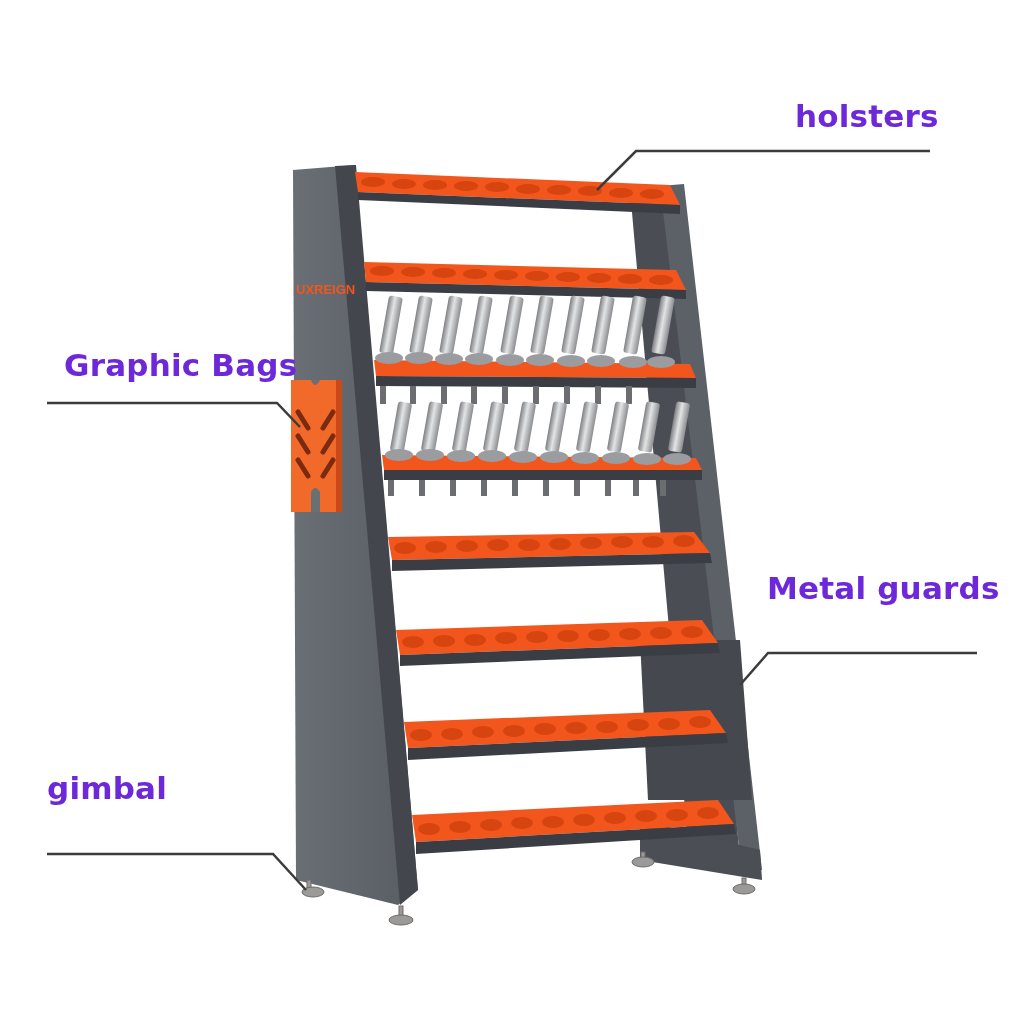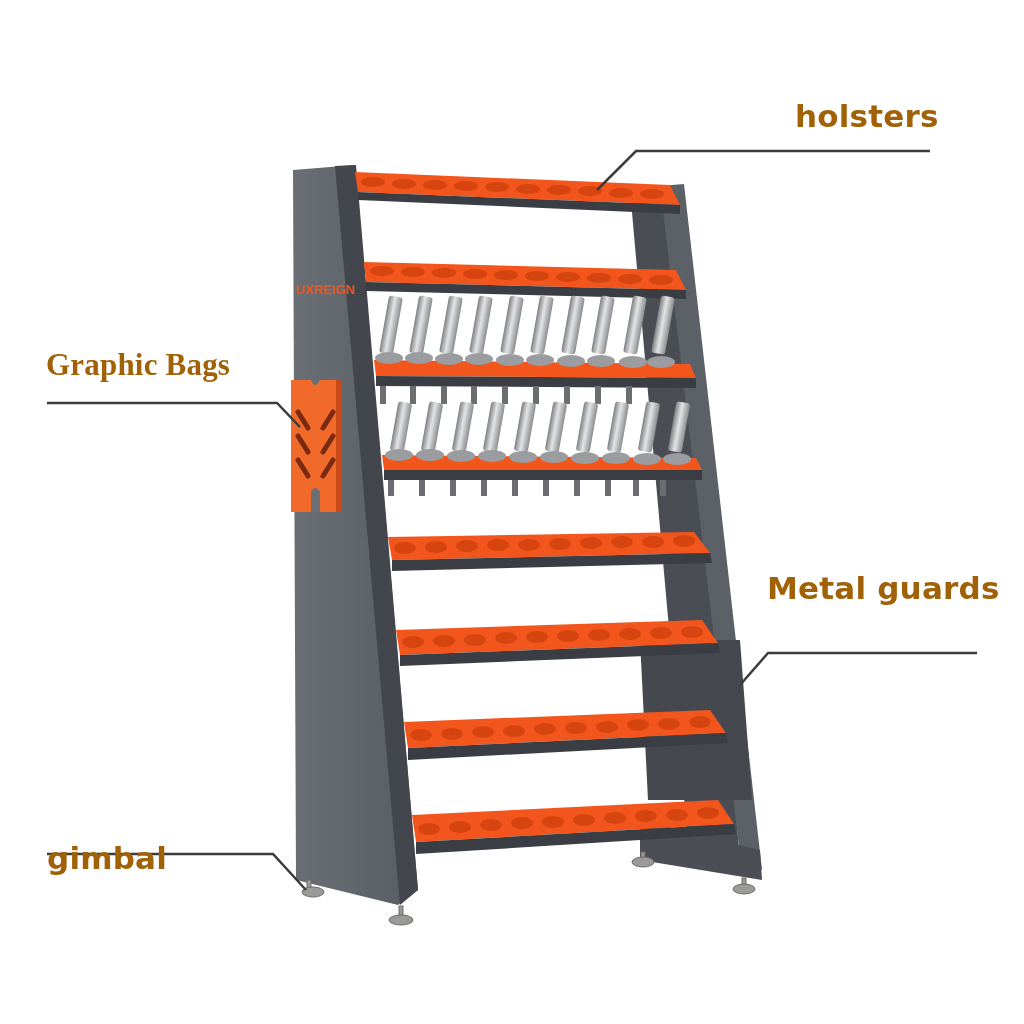--- a/index.html
+++ b/index.html
@@ -1,18 +1,18 @@
 <!DOCTYPE html>
 <html><head>
 <meta charset="utf-8">
 <style>
   html, body { margin:0; padding:0; background:#ffffff; }
   body { width:1024px; height:1024px; position:relative; overflow:hidden;
          font-family:"DejaVu Sans", "Liberation Sans", sans-serif; }
-  .label { position:absolute; color:#a16207; font-weight:bold; font-size:31px; letter-spacing:0.2px; white-space:nowrap; }
+  .label { position:absolute; color:#6d28d9; font-weight:bold; font-size:31px; letter-spacing:0.2px; white-space:nowrap; }
   svg.scene { position:absolute; left:0; top:0; }
 </style>
 </head>
 <body>
 
 <svg class="scene" width="1024" height="1024" viewBox="0 0 1024 1024">
   <defs>
     <linearGradient id="sideGrad" x1="0" x2="1" y1="0" y2="0">
       <stop offset="0" stop-color="#6a6f76"></stop>
       <stop offset="1" stop-color="#585d64"></stop>
@@ -251,15 +251,15 @@
 
   <g stroke="#3d3b3c" stroke-width="2.5" fill="none">
     <polyline points="930,151 636,151 597,190"></polyline>
     <polyline points="47,403 277,403 300,427"></polyline>
     <polyline points="977,653 768,653 740,685"></polyline>
     <polyline points="47,854 273,854 306,890"></polyline>
   </g>
 </svg>
 
 <div class="label" style="left:795px; top:98px;">holsters</div>
-<div class="label" style="left:46px; top:347px;font-family:Liberation Serif, serif;">Graphic Bags</div>
+<div class="label" style="left:64px; top:347px;">Graphic Bags</div>
 <div class="label" style="left:767px; top:570px;">Metal guards</div>
-<div class="label" style="left:47px; top:840px;">gimbal</div>
+<div class="label" style="left:47px; top:770px;">gimbal</div>
 
 </body></html>

